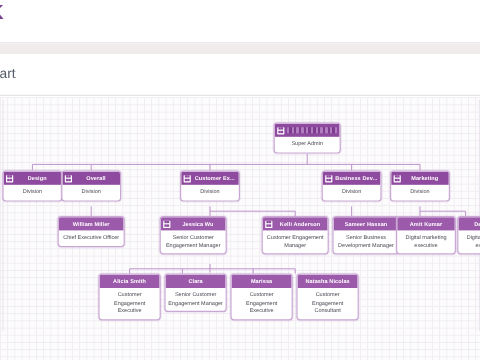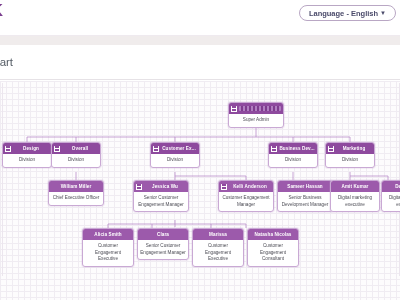--- a/index.html
+++ b/index.html
@@ -140,24 +140,20 @@
   }
 </style>
 </head>
 <body>
 
 <div class="topbar">
   <div class="logo">
     <div class="logo-main">RK</div>
     <div class="logo-sub">NDAR</div>
   </div>
-  <div class="lang-pill">
-    <span>Language - English</span>
-    <span class="caret">▼</span>
-  </div>
 </div>
 
 <div class="titleband">
   <div class="page-title">onal Chart</div>
 </div>
 
 <div class="canvas">
   <div class="canvas-frame"></div>
 
   <svg class="edges" width="400" height="219" viewBox="0 0 400 219">

